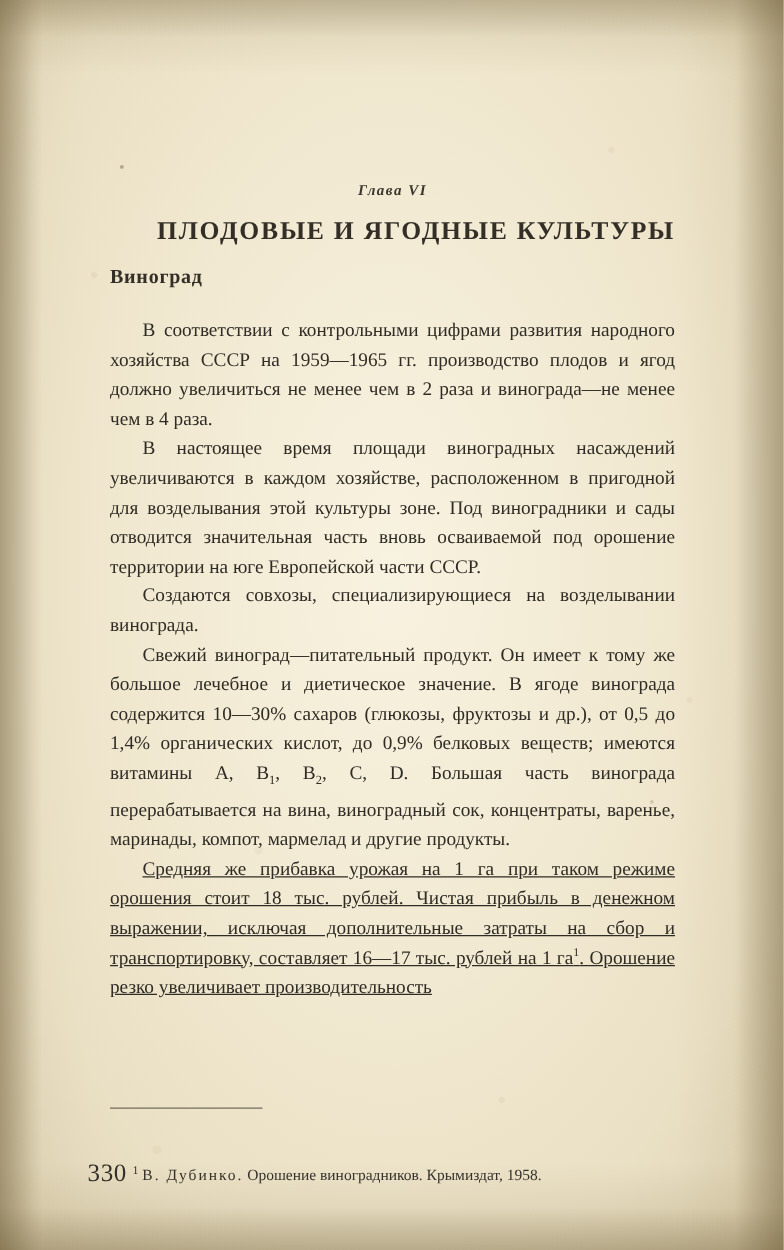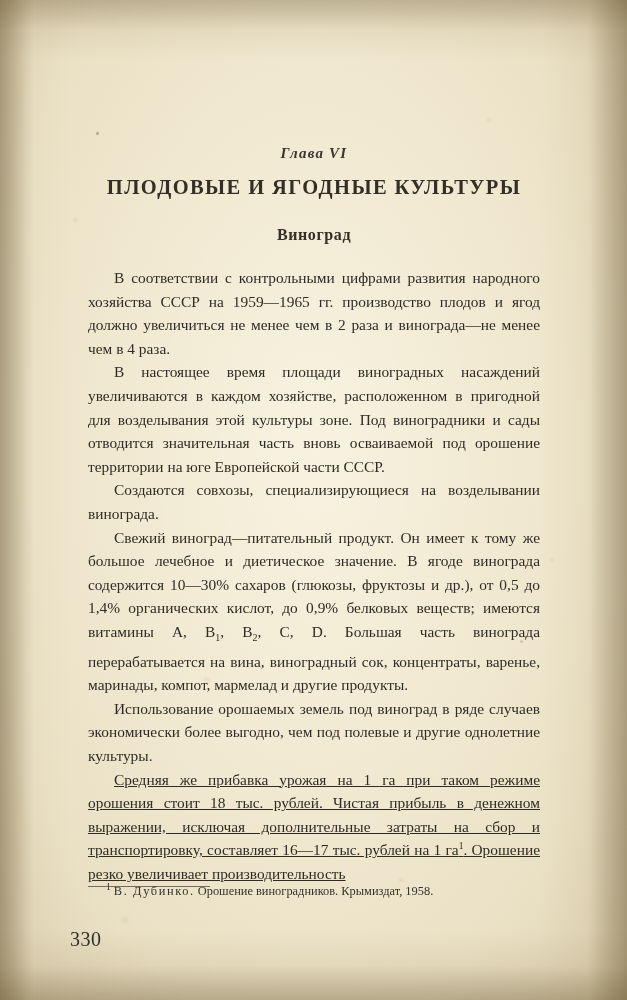--- a/index.html
+++ b/index.html
@@ -42,35 +42,34 @@
     position: absolute;
     left: 88px;
     top: 0;
     width: 452px;
   }
   .chapter-label {
     margin-top: 145px;
     text-align: center;
     font-style: italic;
     font-weight: bold;
-    font-size: 15px;
+    font-size: 12px;
     letter-spacing: 1.2px;
     color: #3a372f;
   }
   .chapter-title {
     margin-top: 14px;
-    text-align: center;
+    text-align: right;
     font-size: 20.5px;
     font-weight: bold;
     letter-spacing: 1.4px;
     color: #332f27;
   }
   .section-title {
-    margin-top: 27px;
-    text-align: center;
+    margin-top: 16px;
     font-size: 16px;
     font-weight: bold;
     letter-spacing: 0.6px;
     color: #332f27;
   }
   .body-text {
     margin-top: 22px;
     font-size: 15.4px;
     line-height: 23.6px;
     text-align: justify;
@@ -96,21 +95,21 @@
     left: 88px;
     top: 886px;
     width: 122px;
     height: 1px;
     background: #4a463c;
     opacity: 0.75;
   }
   .footnote {
     position: absolute;
     left: 88px;
-    top: 883px;
+    top: 932px;
     width: 452px;
     font-size: 12.4px;
     line-height: 17px;
     color: #35322b;
     text-indent: 18px;
   }
   .footnote .sp {
     letter-spacing: 1.6px;
   }
   .page-number {
@@ -173,21 +172,20 @@
   <div class="content">
     <div class="chapter-label">Глава VI</div>
     <div class="chapter-title">ПЛОДОВЫЕ И ЯГОДНЫЕ КУЛЬТУРЫ</div>
     <div class="section-title">Виноград</div>
 
     <div class="body-text">
       <p>В соответствии с контрольными цифрами развития народного хозяйства СССР на 1959—1965 гг. производство плодов и ягод должно увеличиться не менее чем в 2 раза и винограда—не менее чем в 4 раза.</p>
       <p>В настоящее время площади виноградных насаждений увеличиваются в каждом хозяйстве, расположенном в пригодной для возделывания этой культуры зоне. Под виноградники и сады отводится значительная часть вновь осваиваемой под орошение территории на юге Европейской части СССР.</p>
       <p>Создаются совхозы, специализирующиеся на возделывании винограда.</p>
       <p>Свежий виноград—питательный продукт. Он имеет к тому же большое лечебное и диетическое значение. В ягоде винограда содержится 10—30% сахаров (глюкозы, фруктозы и др.), от 0,5 до 1,4% органических кислот, до 0,9% белковых веществ; имеются витамины А, В<sub style="font-size:10px">1</sub>, В<sub style="font-size:10px">2</sub>, С, D. Большая часть винограда перерабатывается на вина, виноградный сок, концентраты, варенье, маринады, компот, мармелад и другие продукты.</p>
-      <p>Использование орошаемых земель под виноград в ряде случаев экономически более выгодно, чем под полевые и другие однолетние культуры.</p>
       <p class="last">Средняя же прибавка урожая на 1 га при таком режиме орошения стоит 18 тыс. рублей. Чистая прибыль в денежном выражении, исключая дополнительные затраты на сбор и транспортировку, составляет 16—17 тыс. рублей на 1 га<sup>1</sup>. Орошение резко увеличивает производительность</p>
     </div>
   </div>
 
   <div class="footnote-rule"></div>
   <div class="footnote">
     <sup>1</sup>
     <span class="sp">В. Дубинко.</span>
     <span>Орошение виноградников. Крымиздат, 1958.</span>
   </div>

